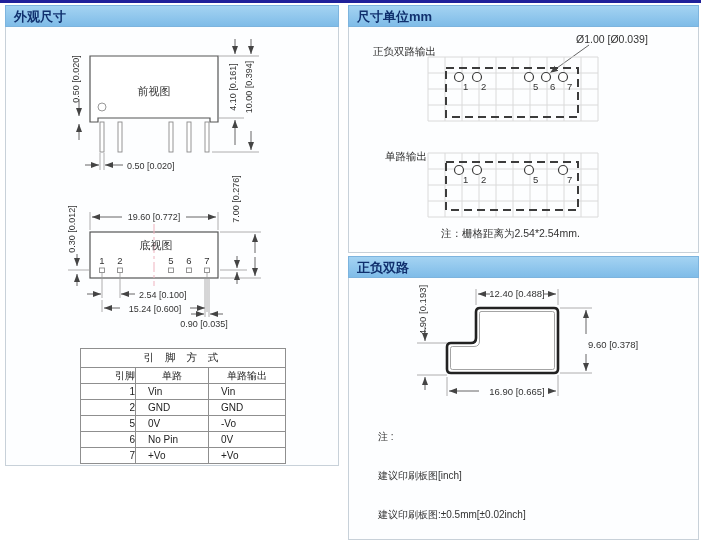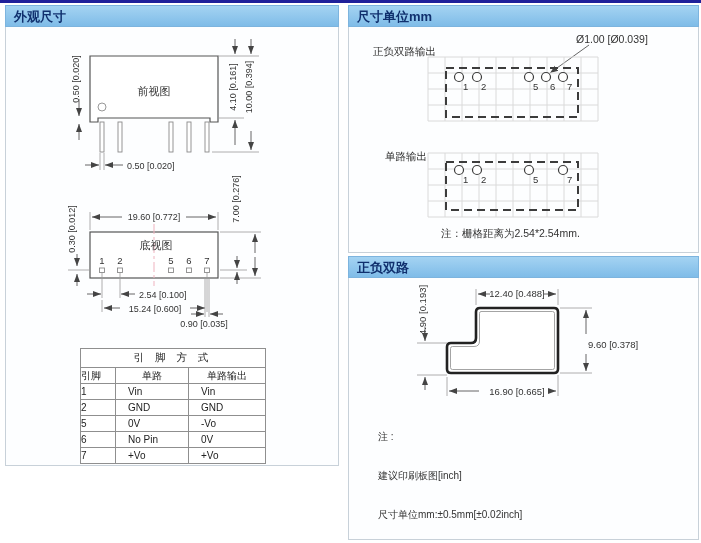--- a/index.html
+++ b/index.html
@@ -15,21 +15,21 @@
   svg text{font-family:"Liberation Sans",sans-serif;fill:#333;}
   .dim{font-size:9px;}
   .dim10{font-size:9.5px;}
   .cjk{font-size:11px;}
   .cjk10{font-size:10.5px;}
   
   #pin-table{position:absolute;left:74px;top:321px;border-collapse:collapse;background:#fff;
              font-size:10px;color:#222;}
   #pin-table td{border:1px solid #8f8f8f;height:15px;padding:0;}
   #pin-table .t-title{text-align:center;letter-spacing:4px;font-size:10.5px;height:18px;border-radius:8px;}
-  #pin-table .c1{width:34px;text-align:left;}
+  #pin-table .c1{width:34px;text-align:right;padding-left:20px;}
   #pin-table .c2{width:60px;padding-left:12px;}
   #pin-table .c3{width:64px;padding-left:12px;}
   #pin-table .hc{text-align:center;padding-left:0;}
   
   .notes{position:absolute;font-size:9.5px;color:#333;line-height:11px;white-space:pre;}
   #tube-notes{font-size:10px;line-height:13px;}
   
   #proj-box{position:absolute;left:236px;top:481px;width:97px;height:30px;
             border:1px solid #b0b0b0;background:#fff;}
 </style>
@@ -282,21 +282,21 @@
         <line x1="98" y1="99" x2="98" y2="118" stroke="#999" stroke-width="0.8"></line>
         <line x1="209" y1="97" x2="209" y2="118" stroke="#999" stroke-width="0.8"></line>
         <line x1="130" y1="113" x2="100" y2="113" stroke="#555" stroke-width="0.9" marker-end="url(#ar)"></line>
         <line x1="203" y1="113" x2="207" y2="113" stroke="#555" stroke-width="0.9" marker-end="url(#ar)"></line>
         <text x="168" y="117" text-anchor="middle" class="dim10">16.90 [0.665]</text>
       </svg>
 
       <div class="notes" id="tube-notes" style="left:29px;top:126px;">
         <div>注 :</div>
         <div>建议印刷板图[inch]</div>
-        <div>尺寸单位mm:±0.5mm[±0.02inch]</div>
+        <div>建议印刷板图:±0.5mm[±0.02inch]</div>
         
         
         
         
         
         
         
       </div>
     </div>
   </div>

